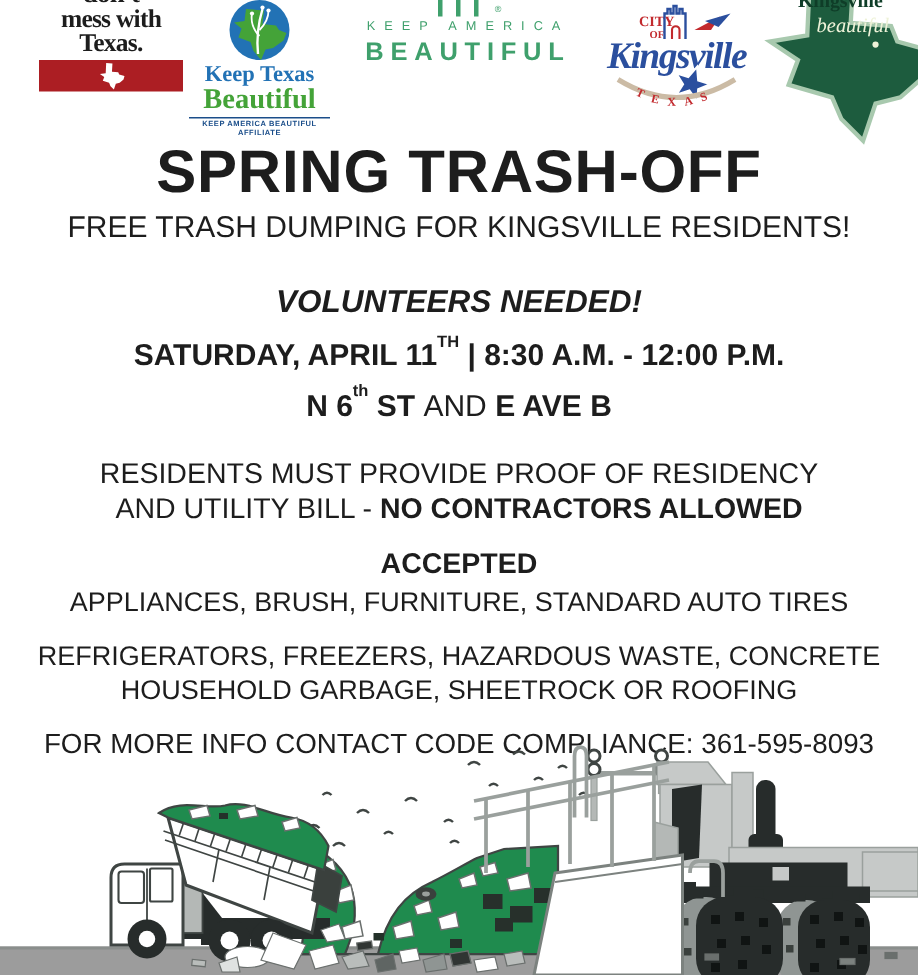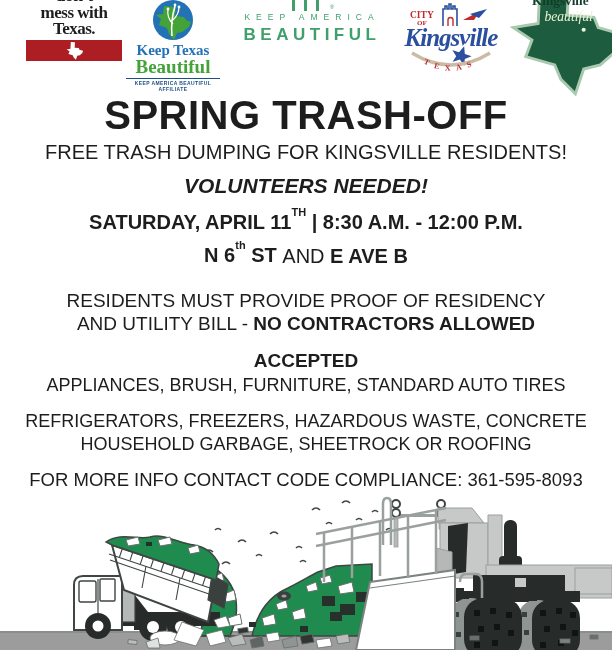--- a/index.html
+++ b/index.html
@@ -28,36 +28,36 @@
   .ktb-cap { font-family:"Liberation Sans",sans-serif; font-size:5px; font-weight:bold; letter-spacing:0.4px; color:#1b4e8a; margin-top:2px; border-top:1px solid #1b4e8a; padding-top:1px; }
 
   .kab { left:230px; top:0; width:164px; color:var(--kab_green,#3fa06c); }
   .kab-bars { height:12px; display:flex; justify-content:center; gap:9px; align-items:flex-start; }
   .kab-bar { width:3px; height:11px; background:var(--kab_green,#3fa06c); }
   .kab-reg { font-size:6px; position:relative; top:4px; left:2px; }
   .kab-l1 { font-size:8.5px; letter-spacing:6px; margin-top:0; white-space:nowrap; }
   .kab-l2 { font-size:17px; font-weight:bold; letter-spacing:4.5px; margin-top:3px; white-space:nowrap; }
 
   .ksv { left:396px; top:0; width:110px; height:90px; font-family:"Liberation Serif", serif; }
-  .ksv-city { position:absolute; left:14px; top:11px; color:var(--kingsville_red,#c22a2e); font-weight:bold; font-size:9.5px; line-height:8px; }
+  .ksv-city { position:absolute; left:30px; top:11px; color:var(--kingsville_red,#c22a2e); font-weight:bold; font-size:9.5px; line-height:8px; }
   .ksv-city .of { font-size:7px; }
   .ksv-tower { position:absolute; left:43px; top:0; }
   .ksv-jet { position:absolute; left:66px; top:8px; }
   .ksv-name { position:absolute; top:24px; left:0; width:110px; text-align:center;
               color:var(--kingsville_blue,#2b4f9e); font-weight:bold; font-style:italic;
               font-size:25px; letter-spacing:-1px; }
   .ksv-star { position:absolute; left:50px; top:42px; }
   .ksv-arc { position:absolute; left:10px; top:50px; }
 
   .kkb { left:498px; top:-22px; width:130px; height:120px; }
 
   
   .content { position:absolute; top:90px; left:0; width:612px; text-align:center; }
   .content h1 { font-size:40px; line-height:38px; font-weight:bold; letter-spacing:0.5px; margin:6px 0 8px; }
-  .subtitle   { font-size:20px; line-height:21px; margin-bottom:12px; }
+  .subtitle   { font-size:20px; line-height:21px; margin-bottom:28px; }
   .volunteers { font-size:21px; line-height:22px; font-weight:bold; margin-bottom:9px;font-style:italic; }
   .dateline   { font-size:20px; line-height:22px; font-weight:bold; margin-bottom:7px; }
   .dateline sup, .loc sup { font-size:0.55em; position:relative; top:-0.5em; }
   .loc        { font-size:20px; line-height:22px; margin-bottom:23px; }
   .res        { font-size:19px; line-height:23px; margin-bottom:16px; }
   .hdr        { font-size:19px; line-height:20px; font-weight:bold; margin-bottom:3px; }
   .items      { font-size:18px; line-height:23px; margin-bottom:13px; }
   .contact    { font-size:18.5px; line-height:22px; margin-top:11px; white-space:nowrap; }
 
   

